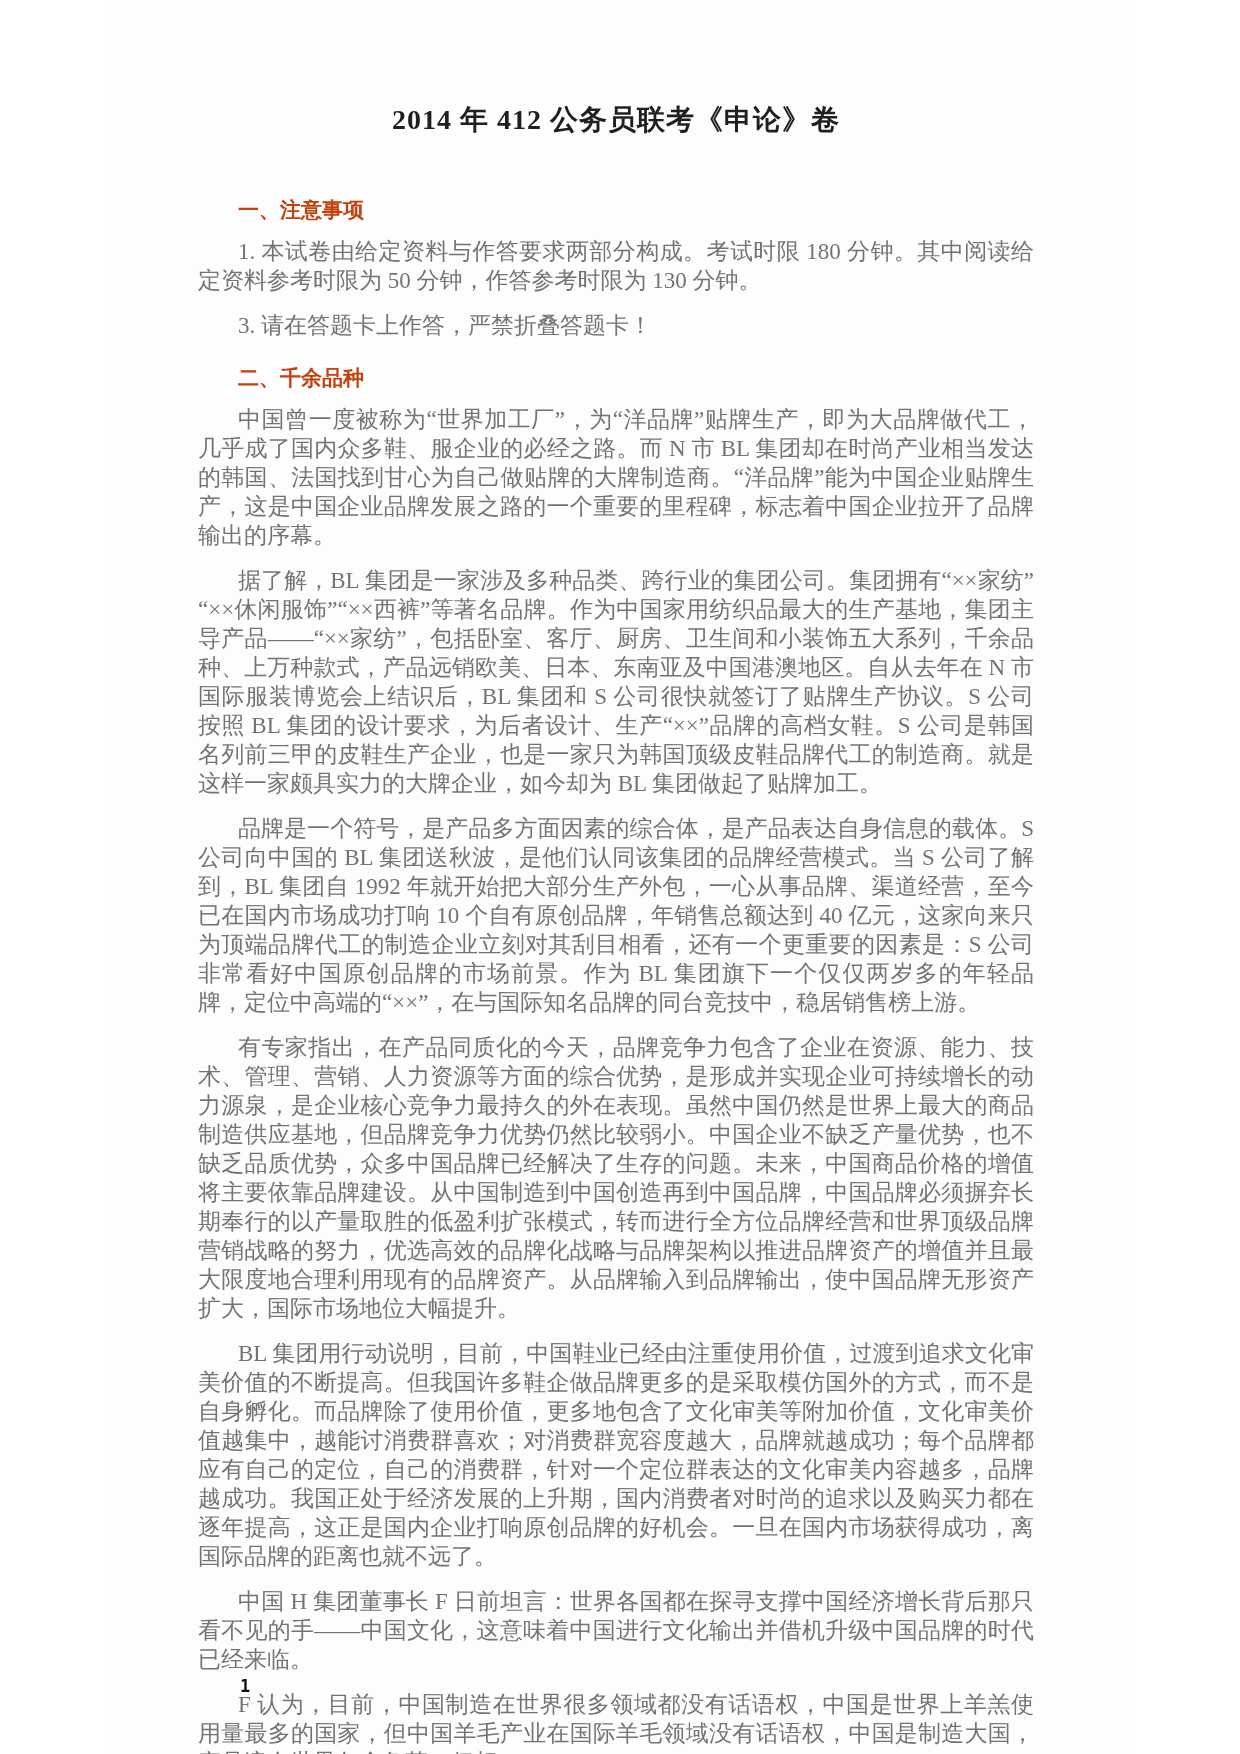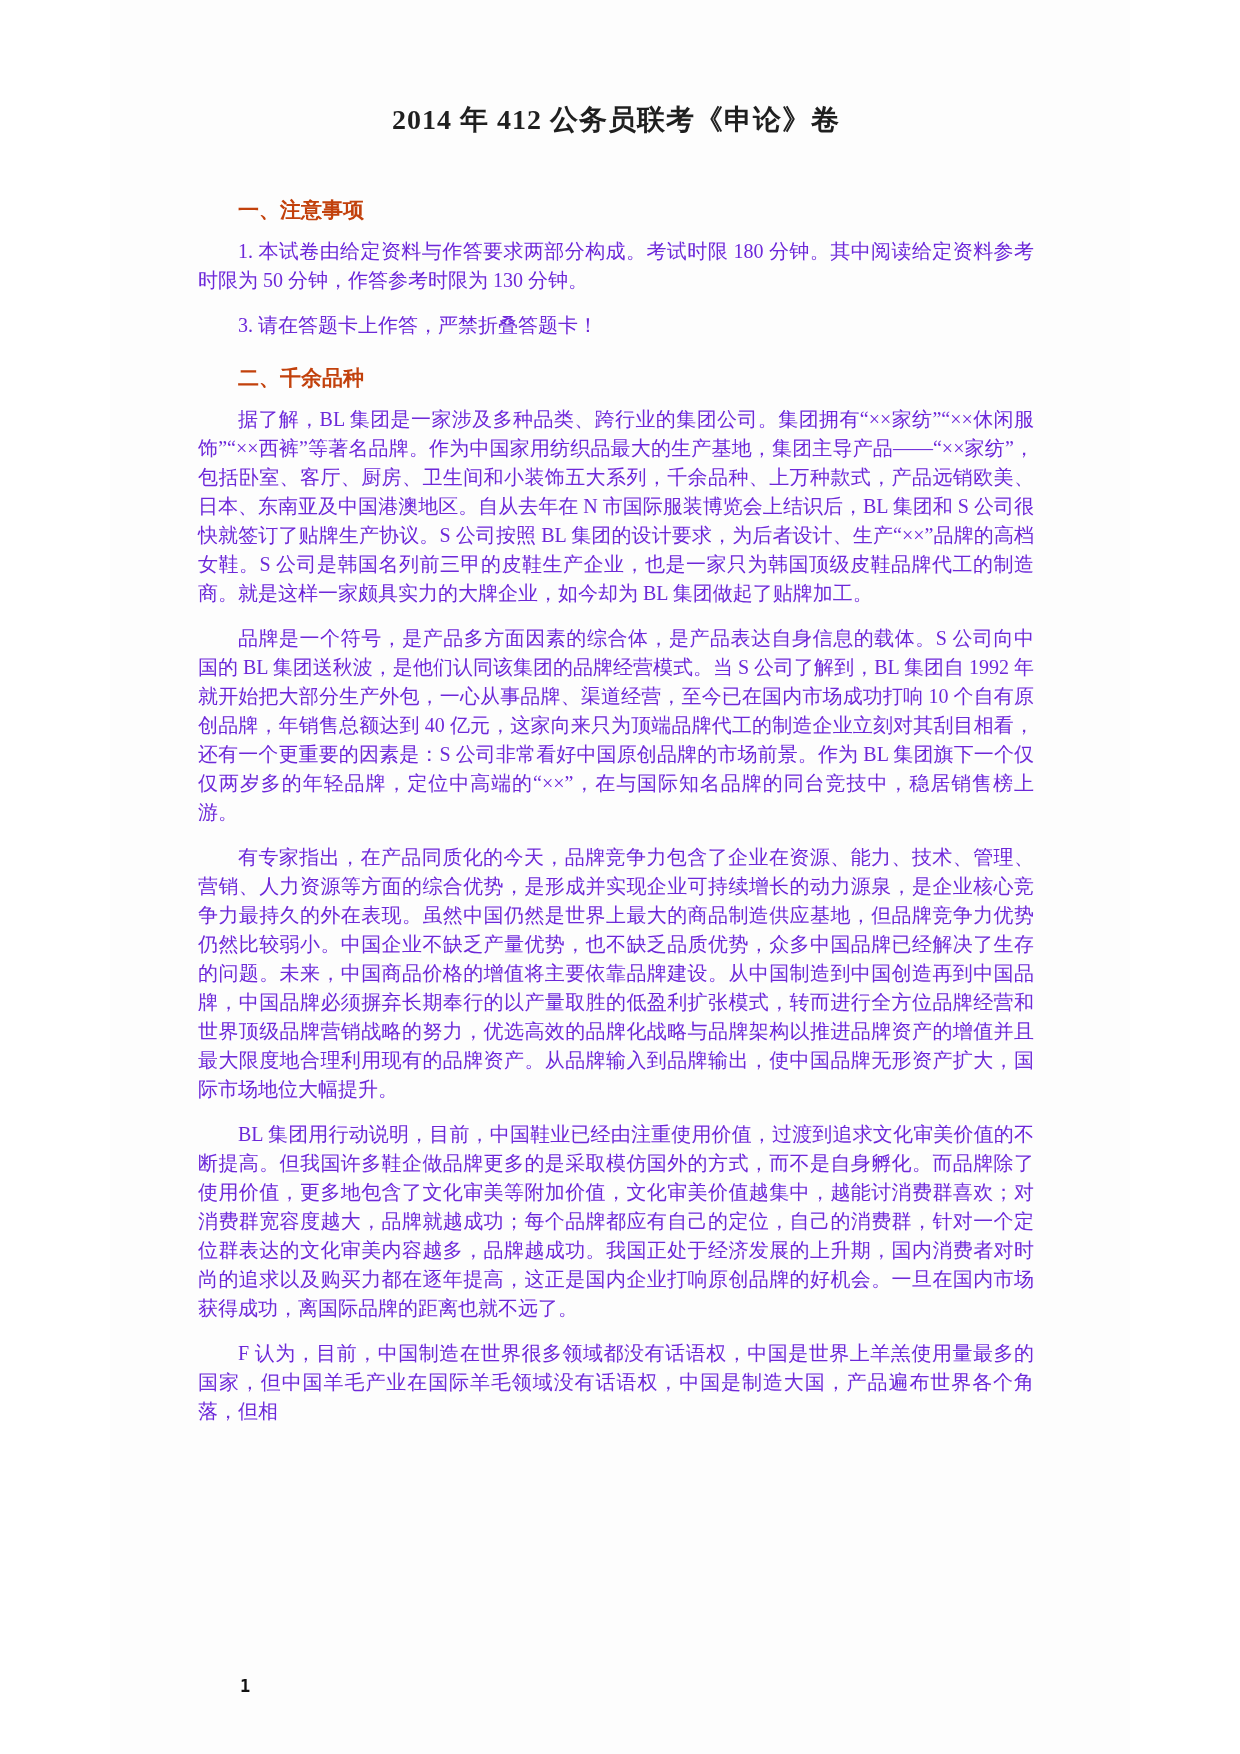--- a/index.html
+++ b/index.html
@@ -41,26 +41,26 @@
     margin: 20px 0 12px 0;
     padding-left: 40px;
     font-size: 20px;
     line-height: 26px;
     font-weight: bold;
     color: #1f1f1f;
     font-family: "Liberation Sans", "DejaVu Sans", sans-serif;
   }
   p.body-para {
     margin: 13px 0 16px 0;
-    font-size: 20px;
+    font-size: 23px;
     line-height: 29px;
     text-align: justify;
     text-justify: inter-ideograph;
     text-indent: 40px;
-    color: #6d28d9;
+    color: #737373;
   }
   .page-number {
     position: absolute;
     left: 130px;
     bottom: 58px;
     font-size: 17px;
     font-weight: bold;
     color: #111111;
     font-family: "DejaVu Sans Mono", "Liberation Mono", monospace;
   }
@@ -75,27 +75,29 @@
   <h2 class="section-heading">一、注意事项</h2>
 
   <p class="body-para">1. 本试卷由给定资料与作答要求两部分构成。考试时限 180 分钟。其中阅读给定资料参考时限为 50 分钟，作答参考时限为 130 分钟。</p>
 
 
   <p class="body-para">3. 请在答题卡上作答，严禁折叠答题卡！</p>
 
   <h2 class="section-heading">二、千余品种</h2>
 
 
+  <p class="body-para">中国曾一度被称为“世界加工厂”，为“洋品牌”贴牌生产，即为大品牌做代工，几乎成了国内众多鞋、服企业的必经之路。而 N 市 BL 集团却在时尚产业相当发达的韩国、法国找到甘心为自己做贴牌的大牌制造商。“洋品牌”能为中国企业贴牌生产，这是中国企业品牌发展之路的一个重要的里程碑，标志着中国企业拉开了品牌输出的序幕。</p>
 
   <p class="body-para">据了解，BL 集团是一家涉及多种品类、跨行业的集团公司。集团拥有“××家纺”“××休闲服饰”“××西裤”等著名品牌。作为中国家用纺织品最大的生产基地，集团主导产品——“××家纺”，包括卧室、客厅、厨房、卫生间和小装饰五大系列，千余品种、上万种款式，产品远销欧美、日本、东南亚及中国港澳地区。自从去年在 N 市国际服装博览会上结识后，BL 集团和 S 公司很快就签订了贴牌生产协议。S 公司按照 BL 集团的设计要求，为后者设计、生产“××”品牌的高档女鞋。S 公司是韩国名列前三甲的皮鞋生产企业，也是一家只为韩国顶级皮鞋品牌代工的制造商。就是这样一家颇具实力的大牌企业，如今却为 BL 集团做起了贴牌加工。</p>
 
   <p class="body-para">品牌是一个符号，是产品多方面因素的综合体，是产品表达自身信息的载体。S 公司向中国的 BL 集团送秋波，是他们认同该集团的品牌经营模式。当 S 公司了解到，BL 集团自 1992 年就开始把大部分生产外包，一心从事品牌、渠道经营，至今已在国内市场成功打响 10 个自有原创品牌，年销售总额达到 40 亿元，这家向来只为顶端品牌代工的制造企业立刻对其刮目相看，还有一个更重要的因素是：S 公司非常看好中国原创品牌的市场前景。作为 BL 集团旗下一个仅仅两岁多的年轻品牌，定位中高端的“××”，在与国际知名品牌的同台竞技中，稳居销售榜上游。</p>
 
   <p class="body-para">有专家指出，在产品同质化的今天，品牌竞争力包含了企业在资源、能力、技术、管理、营销、人力资源等方面的综合优势，是形成并实现企业可持续增长的动力源泉，是企业核心竞争力最持久的外在表现。虽然中国仍然是世界上最大的商品制造供应基地，但品牌竞争力优势仍然比较弱小。中国企业不缺乏产量优势，也不缺乏品质优势，众多中国品牌已经解决了生存的问题。未来，中国商品价格的增值将主要依靠品牌建设。从中国制造到中国创造再到中国品牌，中国品牌必须摒弃长期奉行的以产量取胜的低盈利扩张模式，转而进行全方位品牌经营和世界顶级品牌营销战略的努力，优选高效的品牌化战略与品牌架构以推进品牌资产的增值并且最大限度地合理利用现有的品牌资产。从品牌输入到品牌输出，使中国品牌无形资产扩大，国际市场地位大幅提升。</p>
 
   <p class="body-para">BL 集团用行动说明，目前，中国鞋业已经由注重使用价值，过渡到追求文化审美价值的不断提高。但我国许多鞋企做品牌更多的是采取模仿国外的方式，而不是自身孵化。而品牌除了使用价值，更多地包含了文化审美等附加价值，文化审美价值越集中，越能讨消费群喜欢；对消费群宽容度越大，品牌就越成功；每个品牌都应有自己的定位，自己的消费群，针对一个定位群表达的文化审美内容越多，品牌越成功。我国正处于经济发展的上升期，国内消费者对时尚的追求以及购买力都在逐年提高，这正是国内企业打响原创品牌的好机会。一旦在国内市场获得成功，离国际品牌的距离也就不远了。</p>
 
+  <p class="body-para">中国 H 集团董事长 F 日前坦言：世界各国都在探寻支撑中国经济增长背后那只看不见的手——中国文化，这意味着中国进行文化输出并借机升级中国品牌的时代已经来临。</p>
 
   <p class="body-para">F 认为，目前，中国制造在世界很多领域都没有话语权，中国是世界上羊羔使用量最多的国家，但中国羊毛产业在国际羊毛领域没有话语权，中国是制造大国，产品遍布世界各个角落，但相</p>
 
   <div class="page-number">1</div>
 
 </div>
 
 </body></html>

